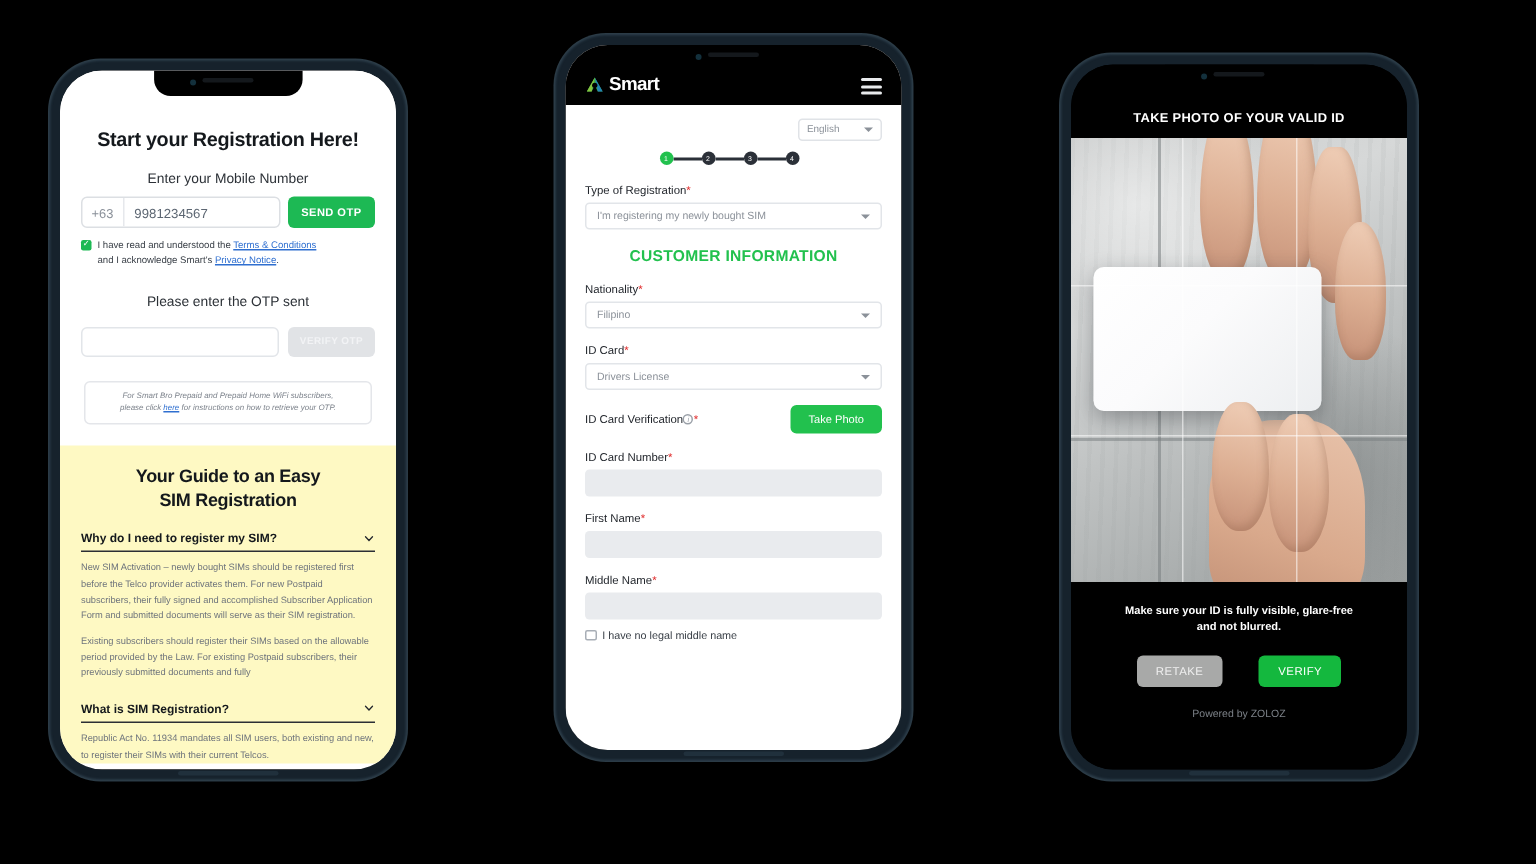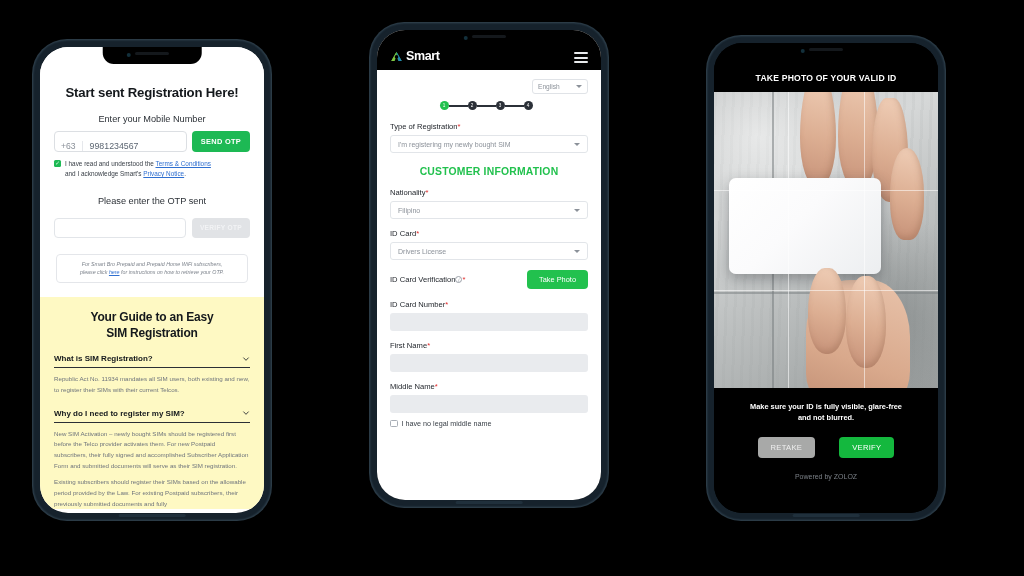--- a/index.html
+++ b/index.html
@@ -34,21 +34,21 @@
 
   
   .p1-body { position: absolute; inset: 0; background: #ffffff; }
   .p1-top { padding: 38px 14px 0; background: #fff; }
   .p1-title { font-size: 13.2px; font-weight: bold; color: #14181c;
               text-align: center; letter-spacing: -.2px; margin-bottom: 14px; }
   .p1-sub { font-size: 9.2px; color: #2c3137; text-align: center; margin-bottom: 7px; }
 
   .phone-row { display: flex; gap: 5px; align-items: stretch; justify-content: center; }
   .phone-field { display: flex; flex: 1; border: 1px solid #dcdfe3; border-radius: 4px;
-                 background: #fff; overflow: hidden; height: 21px; align-items: flex-end; }
+                 background: #fff; overflow: hidden; height: 21px; }
   .cc { display: flex; align-items: center; padding: 0 6px; font-size: 8.6px;
         color: #8a9099; border-right: 1px solid #e6e8ec; }
   .pnum { display: flex; align-items: center; padding: 0 7px; font-size: 8.8px; color: #5c6672; }
   .btn-otp { background: #1db954; color: #fff; border: none; border-radius: 4px;
              font-size: 7.4px; font-weight: bold; letter-spacing: .3px;
              padding: 0 9px; height: 21px; cursor: pointer; }
 
   .consent { margin-top: 7px; font-size: 6.4px; color: #3a4048; line-height: 1.55; }
   .consent-l1 { display: flex; align-items: flex-start; gap: 4px; }
   .cbx { width: 7px; height: 7px; border-radius: 1.5px; background: #1db954;
@@ -165,21 +165,21 @@
 <body>
 
 <div class="stage">
 
   <div class="phone" id="phone1">
     <div class="phone-inner">
       <div class="screen">
         <div class="p1-body">
 
           <div class="p1-top">
-            <div class="p1-title">Start sent Registration Here!</div>
+            <div class="p1-title">Start your Registration Here!</div>
 
             <div class="p1-sub">Enter your Mobile Number</div>
 
             <div class="phone-row">
               <div class="phone-field">
                 <div class="cc">+63</div>
                 <div class="pnum">9981234567</div>
               </div>
               <button class="btn-otp">SEND OTP</button>
             </div>
@@ -210,44 +210,44 @@
               <span>please click</span>
               <span class="lnk">here</span>
               <span>for instructions on how to retrieve your OTP.</span>
             </div>
           </div>
 
           <div class="p1-guide">
             <div class="guide-title">
               <div>Your Guide to an Easy</div>
               <div>SIM Registration</div>
+            </div>
+
+            <div class="acc">
+              <div class="acc-head">
+                <span class="acc-q">Why do I need to register my SIM?</span>
+                <svg class="chev" viewBox="0 0 12 12">
+                  <path d="M2.5 4.3 L6 8 L9.5 4.3" stroke="#22262c" stroke-width="1.3" fill="none" stroke-linecap="round"></path>
+                </svg>
+              </div>
+              <div class="acc-body">
+                <p>New SIM Activation – newly bought SIMs should be registered first before the Telco provider activates them. For new Postpaid subscribers, their fully signed and accomplished Subscriber Application Form and submitted documents will serve as their SIM registration.</p>
+                <p>Existing subscribers should register their SIMs based on the allowable period provided by the Law. For existing Postpaid subscribers, their previously submitted documents and fully</p>
+              </div>
             </div>
 
             <div class="acc">
               <div class="acc-head">
                 <span class="acc-q">What is SIM Registration?</span>
                 <svg class="chev" viewBox="0 0 12 12">
                   <path d="M2.5 4.3 L6 8 L9.5 4.3" stroke="#22262c" stroke-width="1.3" fill="none" stroke-linecap="round"></path>
                 </svg>
               </div>
               <div class="acc-body">
                 <p>Republic Act No. 11934 mandates all SIM users, both existing and new, to register their SIMs with their current Telcos.</p>
-              </div>
-            </div>
-
-            <div class="acc">
-              <div class="acc-head">
-                <span class="acc-q">Why do I need to register my SIM?</span>
-                <svg class="chev" viewBox="0 0 12 12">
-                  <path d="M2.5 4.3 L6 8 L9.5 4.3" stroke="#22262c" stroke-width="1.3" fill="none" stroke-linecap="round"></path>
-                </svg>
-              </div>
-              <div class="acc-body">
-                <p>New SIM Activation – newly bought SIMs should be registered first before the Telco provider activates them. For new Postpaid subscribers, their fully signed and accomplished Subscriber Application Form and submitted documents will serve as their SIM registration.</p>
-                <p>Existing subscribers should register their SIMs based on the allowable period provided by the Law. For existing Postpaid subscribers, their previously submitted documents and fully</p>
               </div>
             </div>
           </div>
 
         </div>
         <div class="notch">
           <div class="notch-speaker"></div>
           <div class="notch-cam"></div>
         </div>
       </div>

